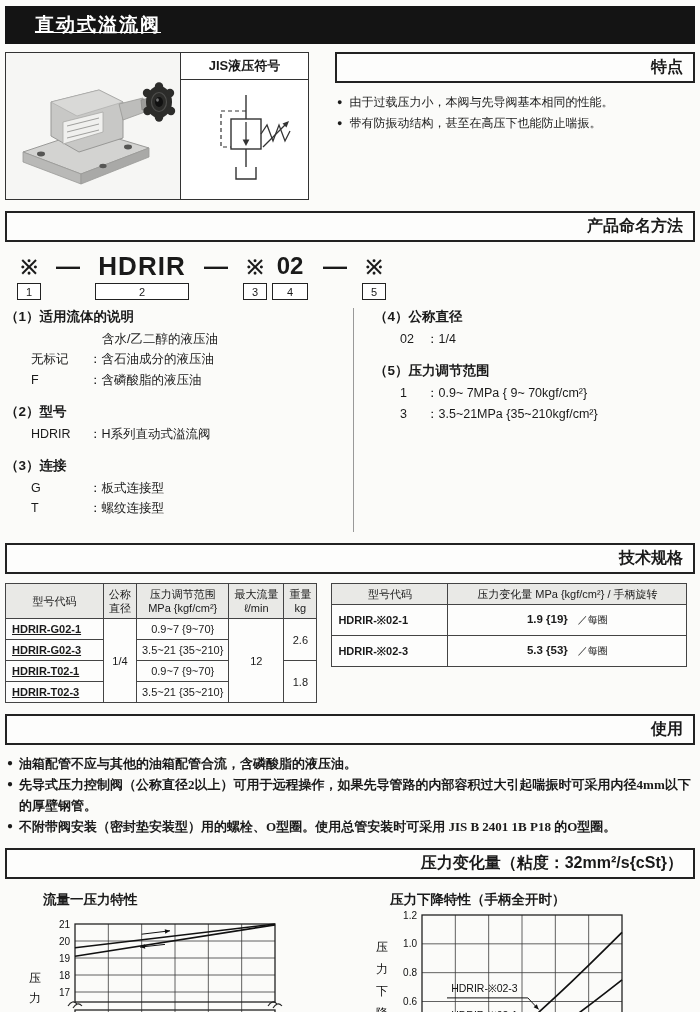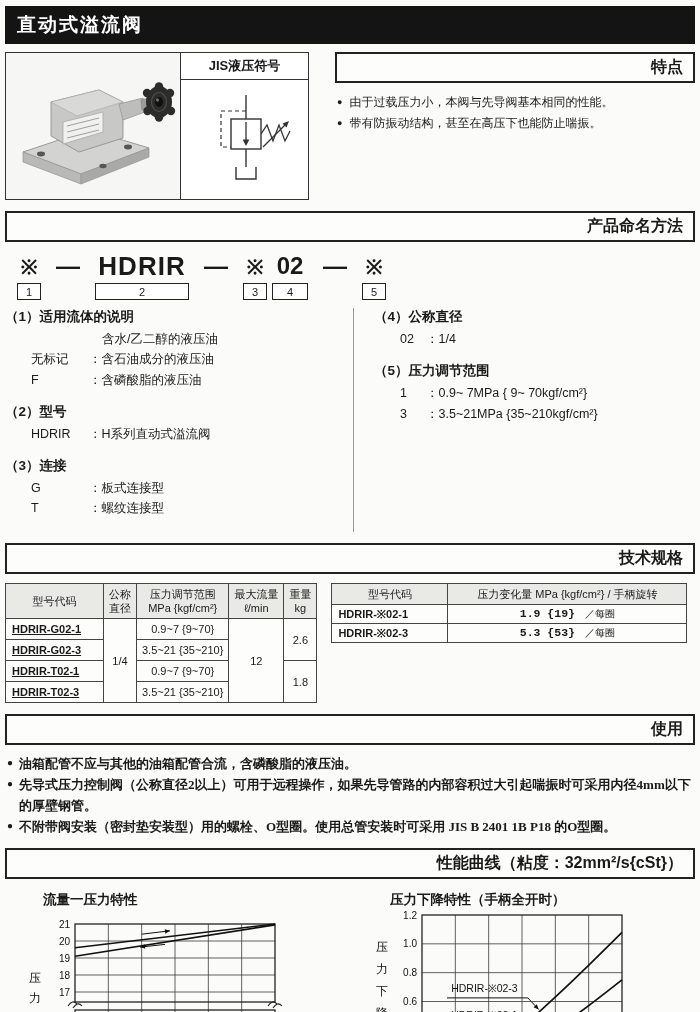--- a/index.html
+++ b/index.html
@@ -1,21 +1,21 @@
 <!DOCTYPE html>
 <html><head>
 <meta charset="utf-8">
 <style>
   html,body{margin:0;padding:0;background:#e9e9e7;}
   .page{position:relative;width:700px;height:1012px;box-sizing:border-box;
     background:#fbfbf9;padding:6px 5px 0 5px;overflow:hidden;
     font-family:"Liberation Sans",sans-serif;color:#1a1a1a;}
   
   .title-bar{background:#141414;color:#fff;font-size:19px;font-weight:bold;
-    padding:6px 12px;letter-spacing:2px;}
+    padding:6px 30px;letter-spacing:2px;text-decoration:underline;}
   
   .sec-head{border:2px solid #222;background:#fdfdfc;font-size:16px;font-weight:bold;
     padding:3px 10px;box-sizing:border-box;text-align:right;}
   .sec-head.full{margin-top:11px;padding-left:48px;}
   
   .top-row{display:flex;margin-top:8px;gap:26px;}
   .photo-box{width:302px;height:146px;border:1.5px solid #333;display:flex;background:#fff;flex-shrink:0;}
   .photo-cell{width:174px;border-right:1.5px solid #333;display:flex;align-items:center;justify-content:center;background:#f6f6f4;}
   .jis-cell{flex:1;display:flex;flex-direction:column;gap:7px;}
   .jis-header{border-bottom:1.5px solid #333;text-align:center;font-size:13px;font-weight:bold;padding:4px 0;}
@@ -46,21 +46,21 @@
   .nrow.cont .v{padding-left:13px;}
   
   .tables-row{display:flex;gap:14px;margin-top:9px;align-items:flex-start;}
   table{border-collapse:collapse;font-size:11px;background:#fdfdfc;}
   th,td{border:1px solid #444;text-align:center;padding:1px 5px;}
   th{background:#e9e9e6;font-weight:normal;line-height:1.3;padding:3px 5px;}
   .t1 td{height:18px;}
   .t1 .model, .t2 .model{font-weight:bold;text-align:left;padding-left:6px;}
   .t1 .model{width:86px;text-decoration:underline;}
   .t2 .chg{width:226px;display:flex;justify-content:center;gap:10px;align-items:baseline;border:none;}
-  .t2 td.chgcell{padding:2px 6px;font-family:Liberation Mono, monospace;}
+  .t2 td.chgcell{padding:8px 6px;}
   .t2 .val{font-weight:bold;font-size:11.5px;}
   .t2 .per{font-size:10px;}
   .t2 .model{width:104px;}
   
   .usage-list{list-style:none;margin:8px 0 0 2px;padding:0;font-size:13px;
     font-family:"Liberation Serif",serif;font-weight:600;}
   .usage-list li{display:flex;gap:6px;line-height:1.62;align-items:flex-start;}
   .usage-list .dot{font-size:10px;line-height:2.0;}
   
   .charts-row{display:flex;margin-top:6px;}
@@ -318,21 +318,21 @@
     <li>
         <span class="dot">●</span>
         <span>先导式压力控制阀（公称直径2以上）可用于远程操作，如果先导管路的内部容积过大引起喘振时可采用内径4mm以下的厚壁钢管。</span>
       </li>
     <li>
         <span class="dot">●</span>
         <span>不附带阀安装（密封垫安装型）用的螺栓、O型圈。使用总管安装时可采用 JIS B 2401 1B P18 的O型圈。</span>
       </li>
   </ul>
 
-  <div class="sec-head full">性能曲线（粘度：32mm²/s{cSt}）</div>
+  <div class="sec-head full">压力变化量（粘度：32mm²/s{cSt}）</div>
   <div class="charts-row">
     <div class="chart-box">
       <div class="chart-title">流量一压力特性</div>
       <svg width="300" height="214" viewBox="0 0 300 214">
           <line x1="103.33333333333333" y1="15" x2="103.33333333333333" y2="179" stroke="#3a3a3a" stroke-width="0.8"></line>
           <line x1="136.66666666666666" y1="15" x2="136.66666666666666" y2="179" stroke="#3a3a3a" stroke-width="0.8"></line>
           <line x1="170" y1="15" x2="170" y2="179" stroke="#3a3a3a" stroke-width="0.8"></line>
           <line x1="203.33333333333331" y1="15" x2="203.33333333333331" y2="179" stroke="#3a3a3a" stroke-width="0.8"></line>
           <line x1="236.66666666666669" y1="15" x2="236.66666666666669" y2="179" stroke="#3a3a3a" stroke-width="0.8"></line>
           <text x="65" y="18.5" font-size="10" text-anchor="end" fill="#111">21</text>

